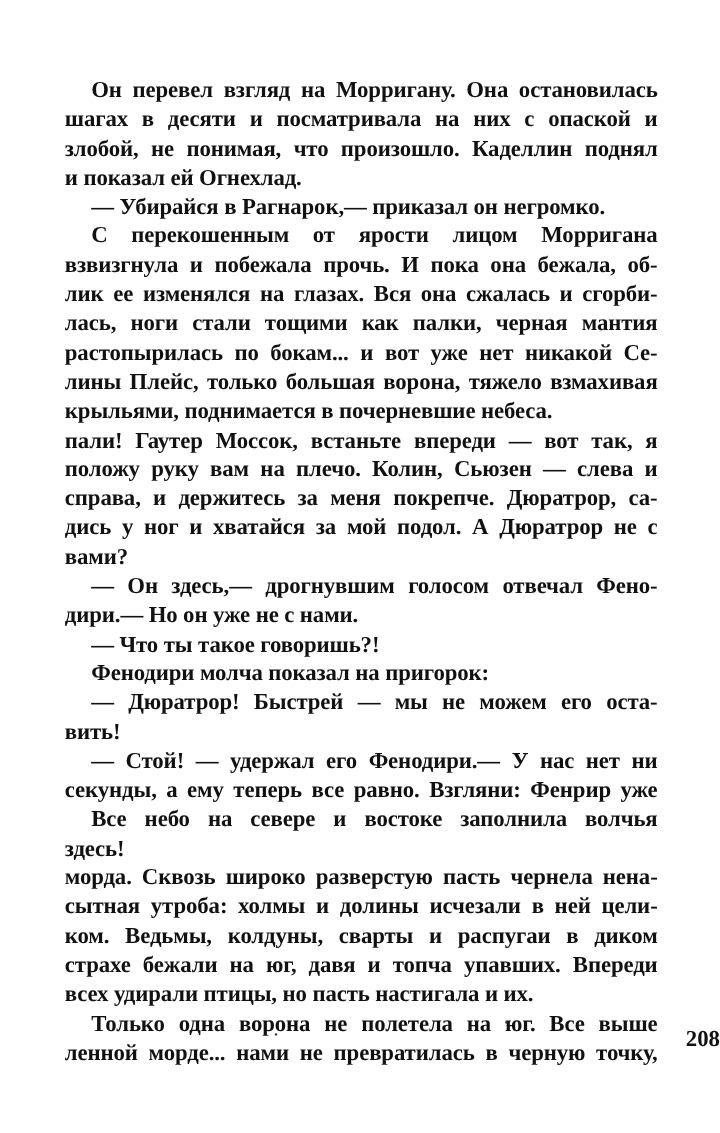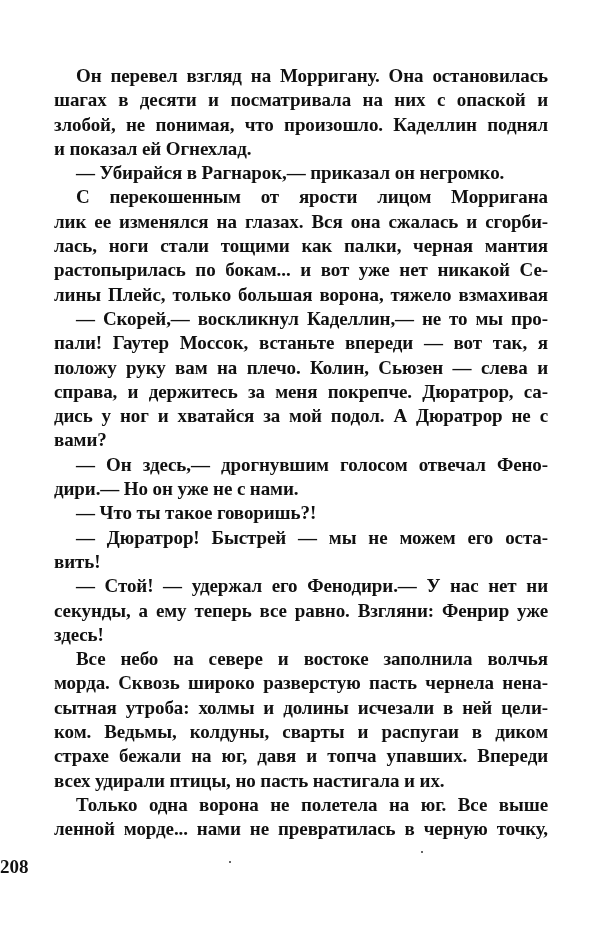--- a/index.html
+++ b/index.html
@@ -37,21 +37,21 @@
       padding-left: 22px;
     }
     .line.last {
       text-align-last: left;
     }
     .page-number {
       position: absolute;
       top: 856px;
       left: 0;
       width: 600px;
-      text-align: left;
+      text-align: right;
       font-family: "Liberation Serif", "DejaVu Serif", serif;
       font-size: 19px;
       font-weight: bold;
       color: #111111;
     }
     .speck {
       position: absolute;
       width: 2px;
       height: 2px;
       background: #333;
@@ -61,39 +61,41 @@
 </head>
 <body>
 
 <div class="page" id="page-body">
     <span class="line indent">Он перевел взгляд на Морригану. Она остановилась</span>
     <span class="line">шагах в десяти и посматривала на них с опаской и</span>
     <span class="line">злобой, не понимая, что произошло. Каделлин поднял</span>
     <span class="line last">и показал ей Огнехлад.</span>
     <span class="line indent last">— Убирайся в Рагнарок,— приказал он негромко.</span>
     <span class="line indent">С перекошенным от ярости лицом Морригана</span>
+    <span class="line">взвизгнула и побежала прочь. И пока она бежала, об-</span>
     <span class="line">лик ее изменялся на глазах. Вся она сжалась и сгорби-</span>
     <span class="line">лась, ноги стали тощими как палки, черная мантия</span>
     <span class="line">растопырилась по бокам... и вот уже нет никакой Се-</span>
     <span class="line">лины Плейс, только большая ворона, тяжело взмахивая</span>
-    <span class="line indent">— Скорей,— воскликнул Каделлин,— не то мы про-</span>
+    <span class="line last">крыльями, поднимается в почерневшие небеса.</span>
     <span class="line">пали! Гаутер Моссок, встаньте впереди — вот так, я</span>
     <span class="line">положу руку вам на плечо. Колин, Сьюзен — слева и</span>
     <span class="line">справа, и держитесь за меня покрепче. Дюратрор, са-</span>
     <span class="line">дись у ног и хватайся за мой подол. А Дюратрор не с</span>
     <span class="line last">вами?</span>
     <span class="line indent">— Он здесь,— дрогнувшим голосом отвечал Фено-</span>
     <span class="line last">дири.— Но он уже не с нами.</span>
     <span class="line indent last">— Что ты такое говоришь?!</span>
+    <span class="line indent last">Фенодири молча показал на пригорок:</span>
     <span class="line indent">— Дюратрор! Быстрей — мы не можем его оста-</span>
     <span class="line last">вить!</span>
     <span class="line indent">— Стой! — удержал его Фенодири.— У нас нет ни</span>
     <span class="line">секунды, а ему теперь все равно. Взгляни: Фенрир уже</span>
+    <span class="line indent">Все небо на севере и востоке заполнила волчья</span>
     <span class="line last">здесь!</span>
-    <span class="line indent">Все небо на севере и востоке заполнила волчья</span>
     <span class="line">морда. Сквозь широко разверстую пасть чернела нена-</span>
     <span class="line">сытная утроба: холмы и долины исчезали в ней цели-</span>
     <span class="line">ком. Ведьмы, колдуны, сварты и распугаи в диком</span>
     <span class="line">страхе бежали на юг, давя и топча упавших. Впереди</span>
     <span class="line last">всех удирали птицы, но пасть настигала и их.</span>
     <span class="line indent">Только одна ворона не полетела на юг. Все выше</span>
     <span class="line">ленной морде... нами не превратилась в черную точку,</span>
   </div>
 
 <div class="page-number">208</div>

